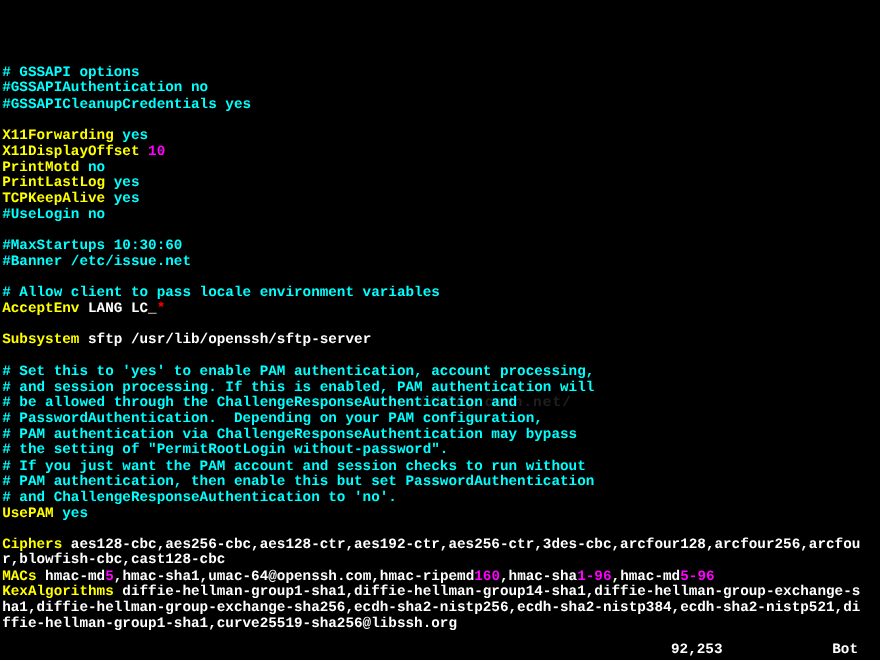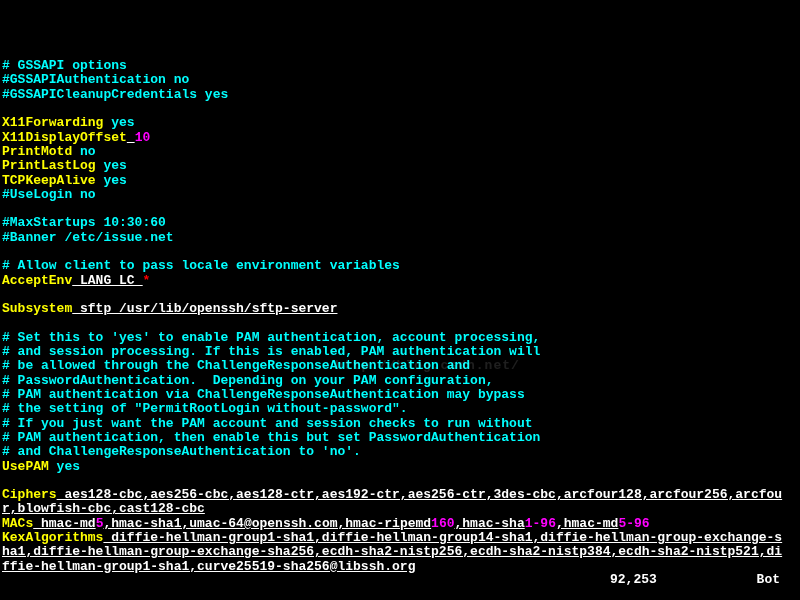--- a/index.html
+++ b/index.html
@@ -10,25 +10,25 @@
       overflow: hidden;
       font-family: "Courier New", monospace;
       font-size: 13px;
       font-weight: bold;
       line-height: 1.1;
       white-space: pre;
     }
     .cyan { color: #00ffff; margin-top: 16px; }
     .yellow { color: #ffff00; }
     .magenta { color: #ff00ff; margin-top: 47px; }
-    .white { color: #ffffff; text-decoration: underline; }
+    .white { color: #ffffff; }
     .red { color: #ff0000; }
     .status {
       position: absolute;
-      bottom: 13px;
+      bottom: 2px;
       right: 0;
       color: #ffffff;
       width: 190px;
       display: flex;
       justify-content: space-between;
       padding-right: 20px;
     }
     .watermark {
       position: absolute;
       top: 359px;

